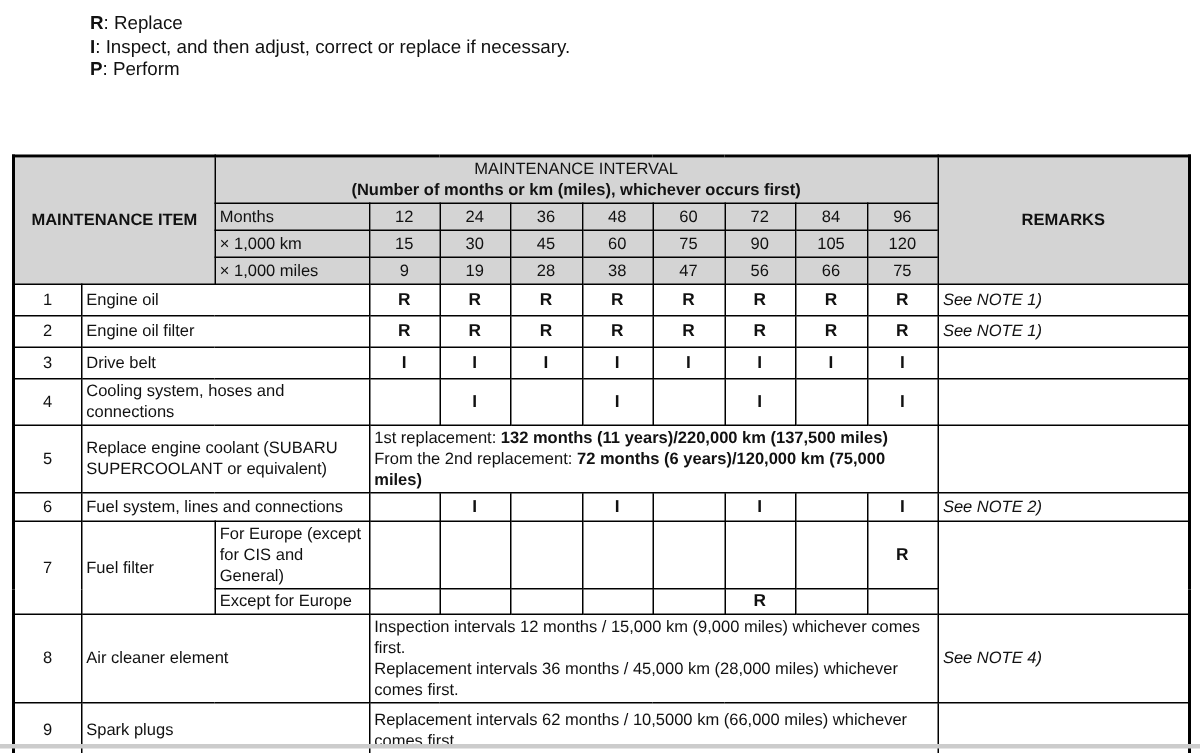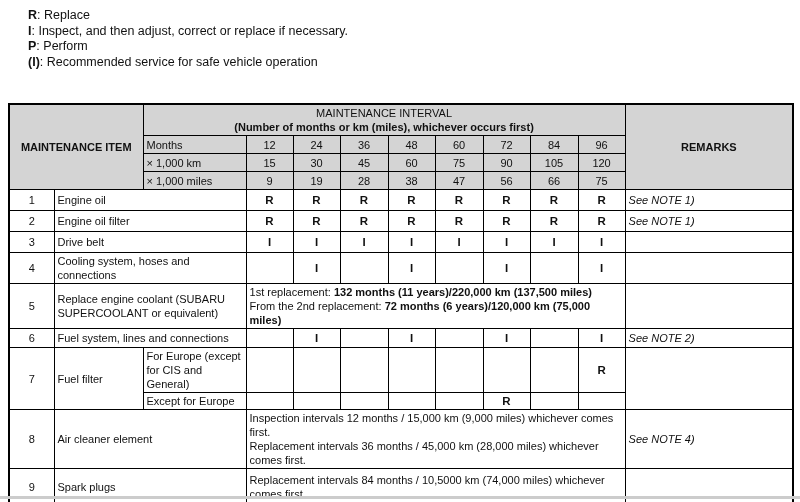--- a/index.html
+++ b/index.html
@@ -7,21 +7,21 @@
     width: 800px; height: 502px;
     background: #ffffff;
     font-family: "Liberation Sans", "DejaVu Sans", sans-serif;
     color: #111111;
     position: relative;
     overflow: hidden;
   }
 
   
   .legend { position: absolute; left: 28px; top: 8px; font-size: 12.5px; line-height: 15.5px; }
-  .legend-items { margin-left: 0; }
+  .legend-items { margin-left: 32px; }
   .legend b { font-weight: bold; }
 
   
   .sched-wrap { position: absolute; left: 8px; top: 103px; }
   table.sched {
     border-collapse: collapse;
     table-layout: fixed;
     width: 784px;
     font-size: 11px;
     line-height: 14px;
@@ -53,21 +53,20 @@
   }
 </style>
 </head>
 <body>
 
 <div class="legend">
   <div class="legend-items">
     <div><b>R</b><span>: Replace</span></div>
     <div><b>I</b><span>: Inspect, and then adjust, correct or replace if necessary.</span></div>
     <div><b>P</b><span>: Perform</span></div>
-    <div><b>(I)</b><span>: Recommended service for safe vehicle operation</span></div>
   </div>
 </div>
 
 <div class="sched-wrap">
 <table class="sched">
   <colgroup>
     <col style="width:45px">
         <col style="width:89px">
         <col style="width:103px">
     <col style="width:47px">
@@ -237,21 +236,21 @@
       <span class="line">Inspection intervals 12 months / 15,000 km (9,000 miles) whichever comes first.</span>
       <span class="line">Replacement intervals 36 months / 45,000 km (28,000 miles) whichever comes first.</span>
     </td>
     <td class="remarks-cell">See NOTE 4)</td>
   </tr>
 
   <tr style="height:37px">
     <td class="num-cell">9</td>
     <td class="item-cell" colspan="2">Spark plugs</td>
     <td class="interval-text" colspan="8">
-      <span class="line">Replacement intervals 84 months / 10,5000 km (74,000 miles) whichever comes first.</span>
+      <span class="line">Replacement intervals 62 months / 10,5000 km (66,000 miles) whichever comes first.</span>
     </td>
     <td class="remarks-cell"></td>
   </tr>
 </tbody>
     </table>
 </div>
 
 <div class="page-strip"></div>
 
 </body></html>

